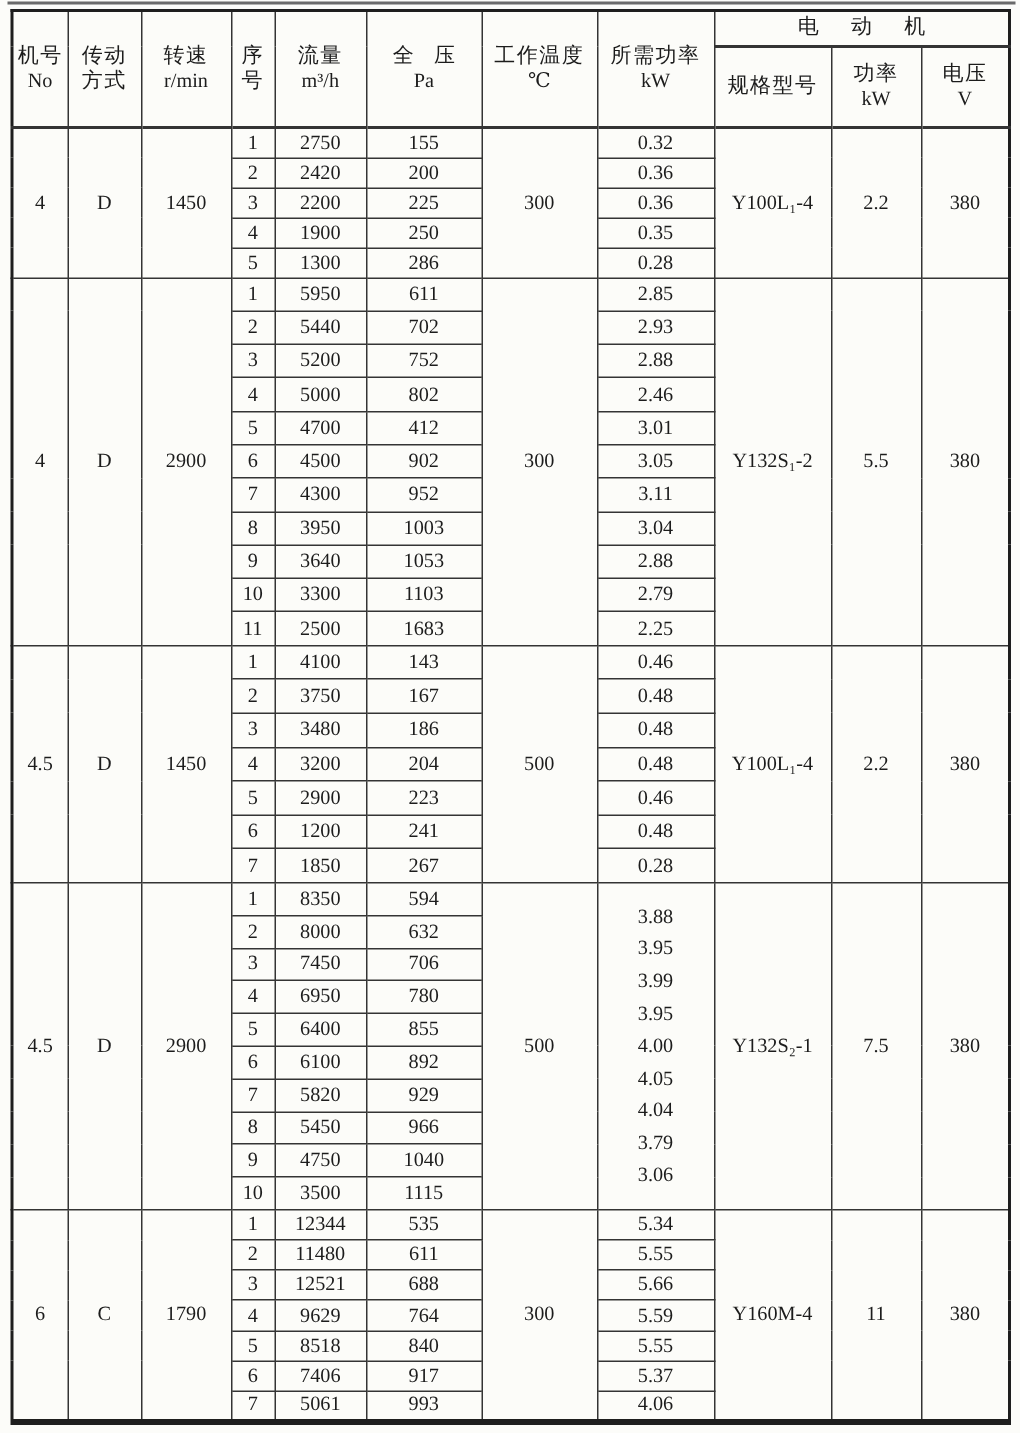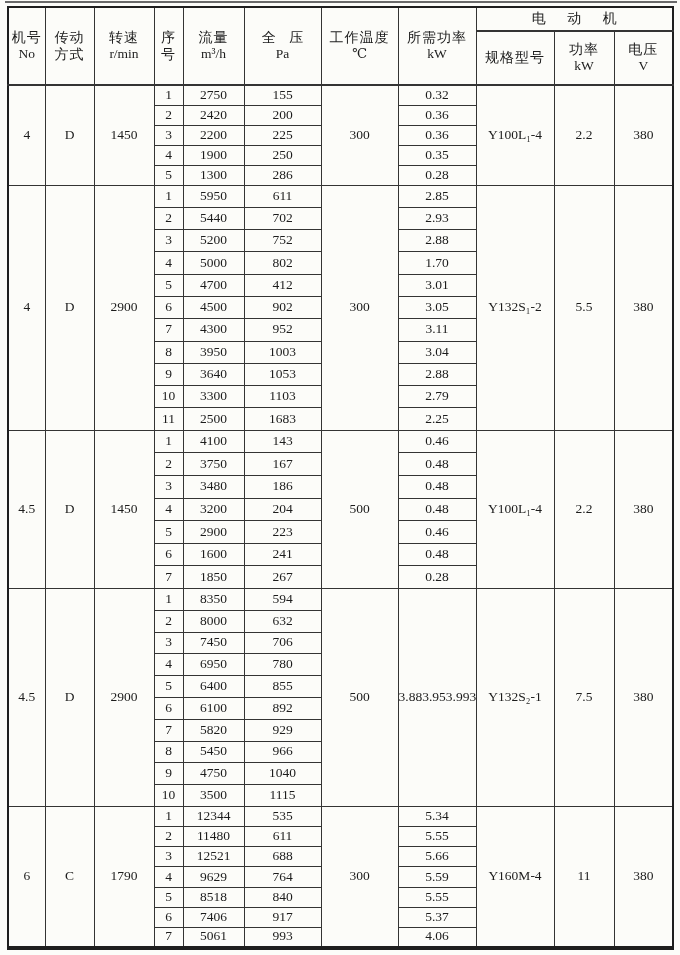--- a/index.html
+++ b/index.html
@@ -60,21 +60,21 @@
   tbody tr.blk1 { height: 20px; }
   tbody tr.blk2 { height: 22.3px; }
   tbody tr.blk3 { height: 22.6px; }
   tbody tr.blk4 { height: 21.8px; }
   tbody tr.blk5 { height: 20.2px; }
   td.offset-power { position: relative; }
   .offset-wrap {
     position: absolute;
     inset: 0;
     display: flex;
-    flex-direction: row;
+    flex-direction: column;
     justify-content: space-between;
     align-items: center;
     padding: 15px 0 16px 0;
   }
   .offset-wrap div { line-height: 1; }
 </style>
 </head>
 <body>
 
 <div class="sheet">
@@ -204,21 +204,21 @@
         <tr class="blk2">
           <td>3</td>
           <td>5200</td>
           <td>752</td>
           <td>2.88</td>
         </tr>
         <tr class="blk2">
           <td>4</td>
           <td>5000</td>
           <td>802</td>
-          <td>1.70</td>
+          <td>2.46</td>
         </tr>
         <tr class="blk2">
           <td>5</td>
           <td>4700</td>
           <td>412</td>
           <td>3.01</td>
         </tr>
         <tr class="blk2">
           <td>6</td>
           <td>4500</td>
@@ -287,21 +287,21 @@
           <td>0.48</td>
         </tr>
         <tr class="blk3">
           <td>5</td>
           <td>2900</td>
           <td>223</td>
           <td>0.46</td>
         </tr>
         <tr class="blk3">
           <td>6</td>
-          <td>1600</td>
+          <td>1200</td>
           <td>241</td>
           <td>0.48</td>
         </tr>
         <tr class="blk3">
           <td>7</td>
           <td>1850</td>
           <td>267</td>
           <td>0.28</td>
         </tr>
         <tr class="blk4">

